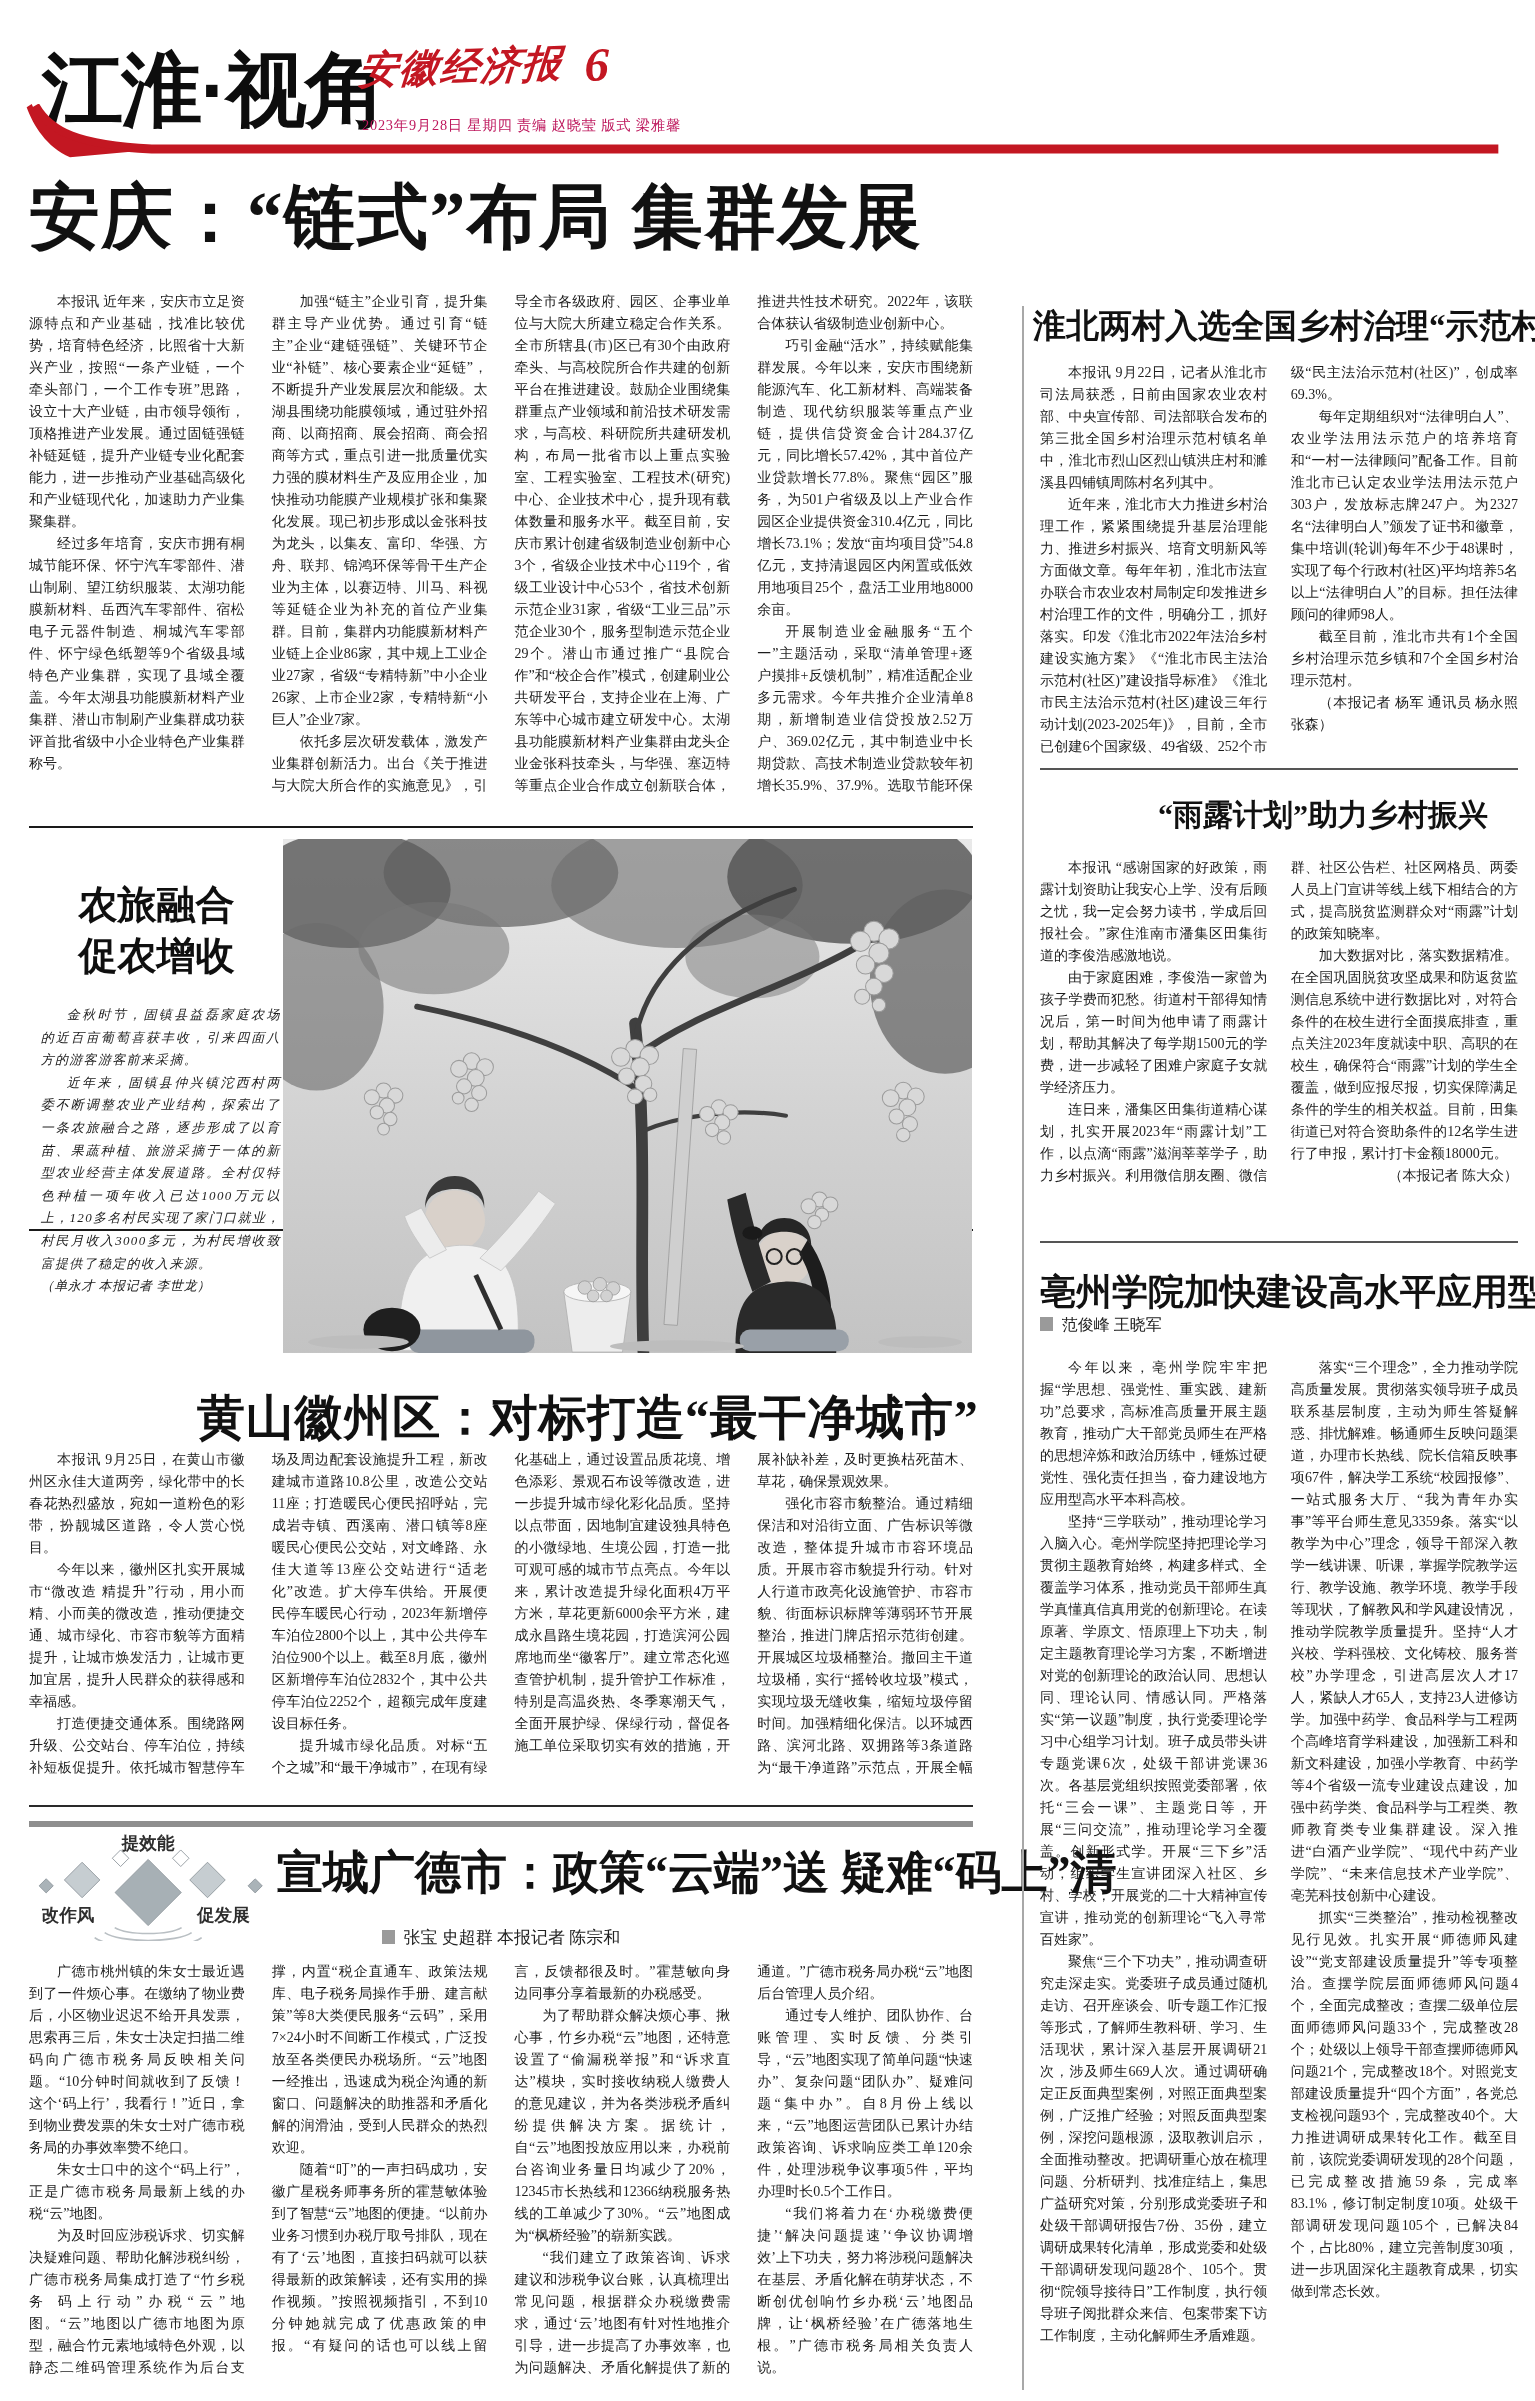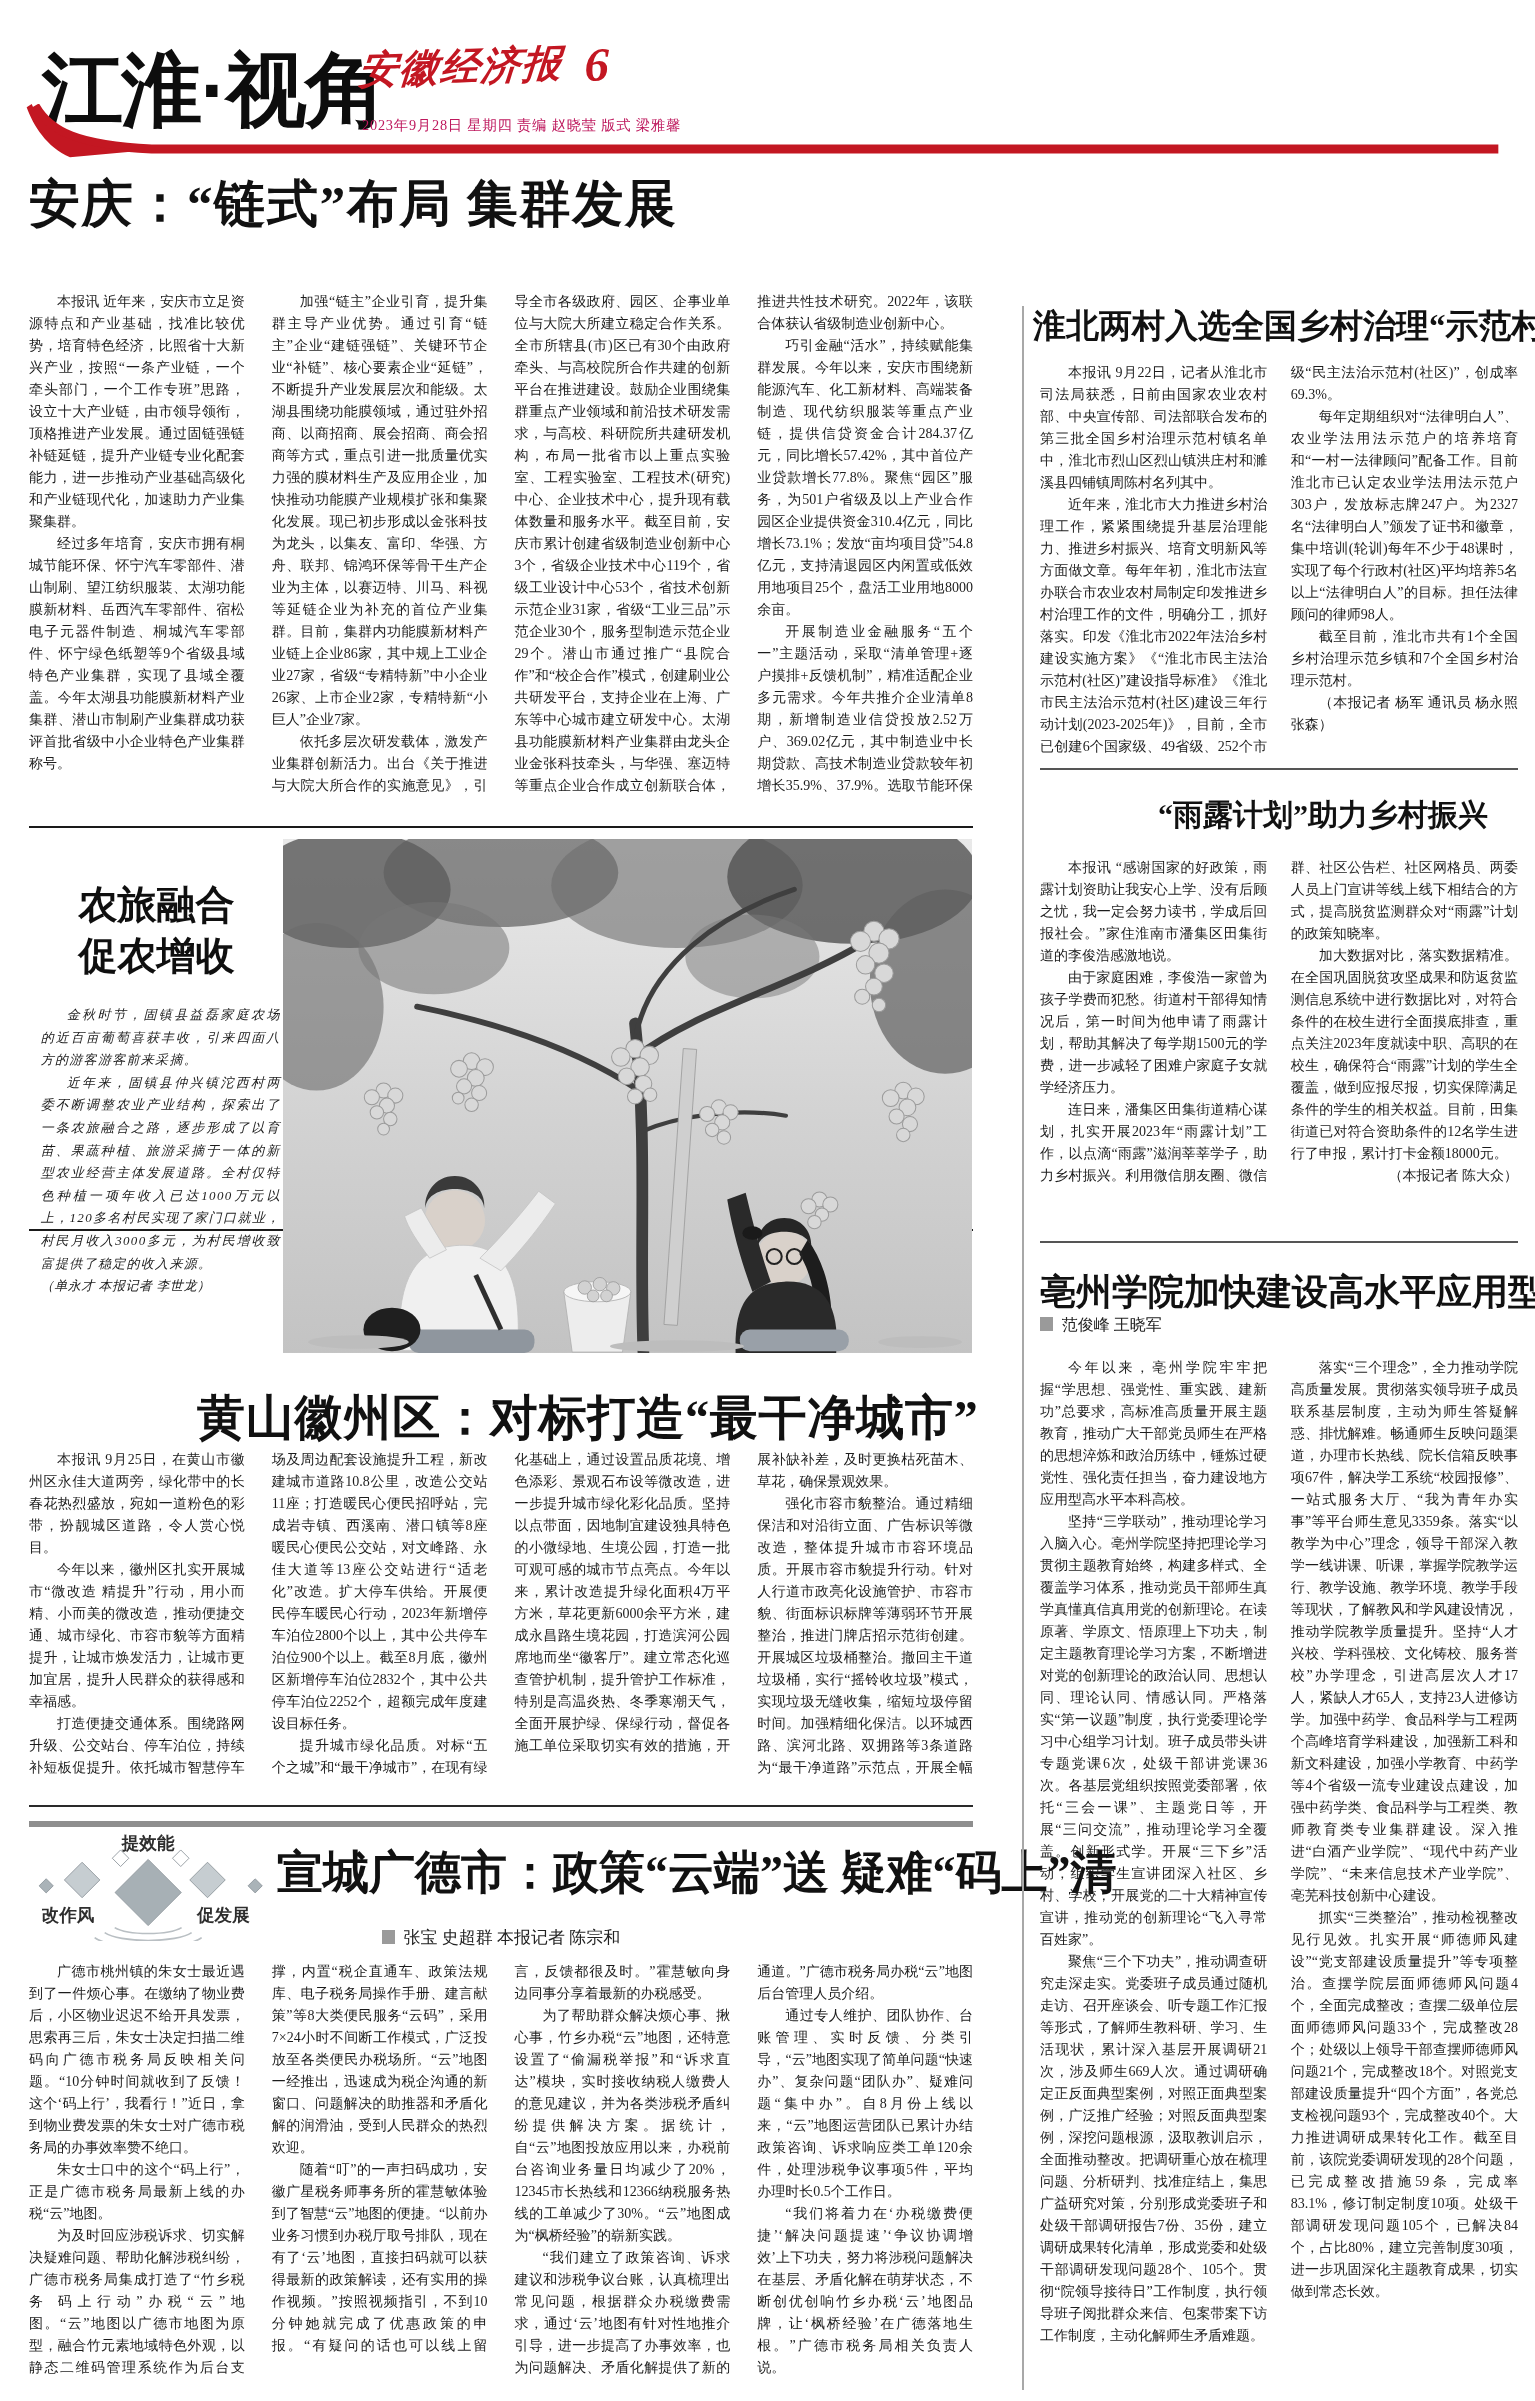--- a/index.html
+++ b/index.html
@@ -52,21 +52,21 @@
       <path d="M10,2 C28,34 62,50 150,54 L1766,54" fill="none" stroke="#c31722" stroke-width="11"></path>
       <path d="M6,0 C18,30 46,50 128,57 L52,64 C24,52 8,26 0,4 Z" fill="#c31722"></path>
     </svg>
   </div>
   <div class="logo-row">
     <div class="paper-logo">安徽经济报</div>
     <div class="page-no">6</div>
   </div>
   <div class="dateline">2023年9月28日 星期四 责编 赵晓莹 版式 梁雅馨</div>
 
-  <div class="headline" style="left:29px;top:170px;font-size:51px;letter-spacing:1.7px;">安庆：“链式”布局 集群发展</div>
+  <div class="headline" style="left:29px;top:170px;font-size:71px;letter-spacing:1.7px;">安庆：“链式”布局 集群发展</div>
   <div class="art cols-4" style="left:29px;top:291px;width:944px;height:518px;">
     <p>本报讯 近年来，安庆市立足资源特点和产业基础，找准比较优势，培育特色经济，比照省十大新兴产业，按照“一条产业链，一个牵头部门，一个工作专班”思路，设立十大产业链，由市领导领衔，顶格推进产业发展。通过固链强链补链延链，提升产业链专业化配套能力，进一步推动产业基础高级化和产业链现代化，加速助力产业集聚集群。</p>
     <p>经过多年培育，安庆市拥有桐城节能环保、怀宁汽车零部件、潜山制刷、望江纺织服装、太湖功能膜新材料、岳西汽车零部件、宿松电子元器件制造、桐城汽车零部件、怀宁绿色纸塑等9个省级县域特色产业集群，实现了县域全覆盖。今年太湖县功能膜新材料产业集群、潜山市制刷产业集群成功获评首批省级中小企业特色产业集群称号。</p>
     <p>加强“链主”企业引育，提升集群主导产业优势。通过引育“链主”企业“建链强链”、关键环节企业“补链”、核心要素企业“延链”，不断提升产业发展层次和能级。太湖县围绕功能膜领域，通过驻外招商、以商招商、展会招商、商会招商等方式，重点引进一批质量优实力强的膜材料生产及应用企业，加快推动功能膜产业规模扩张和集聚化发展。现已初步形成以金张科技为龙头，以集友、富印、华强、方舟、联邦、锦鸿环保等骨干生产企业为主体，以赛迈特、川马、科视等延链企业为补充的首位产业集群。目前，集群内功能膜新材料产业链上企业86家，其中规上工业企业27家，省级“专精特新”中小企业26家、上市企业2家，专精特新“小巨人”企业7家。</p>
     <p>依托多层次研发载体，激发产业集群创新活力。出台《关于推进与大院大所合作的实施意见》，引导全市各级政府、园区、企事业单位与大院大所建立稳定合作关系。全市所辖县(市)区已有30个由政府牵头、与高校院所合作共建的创新平台在推进建设。鼓励企业围绕集群重点产业领域和前沿技术研发需求，与高校、科研院所共建研发机构，布局一批省市以上重点实验室、工程实验室、工程技术(研究)中心、企业技术中心，提升现有载体数量和服务水平。截至目前，安庆市累计创建省级制造业创新中心3个，省级企业技术中心119个，省级工业设计中心53个，省技术创新示范企业31家，省级“工业三品”示范企业30个，服务型制造示范企业29个。潜山市通过推广“县院合作”和“校企合作”模式，创建刷业公共研发平台，支持企业在上海、广东等中心城市建立研发中心。太湖县功能膜新材料产业集群由龙头企业金张科技牵头，与华强、塞迈特等重点企业合作成立创新联合体，推进共性技术研究。2022年，该联合体获认省级制造业创新中心。</p>
     <p>巧引金融“活水”，持续赋能集群发展。今年以来，安庆市围绕新能源汽车、化工新材料、高端装备制造、现代纺织服装等重点产业链，提供信贷资金合计284.37亿元，同比增长57.42%，其中首位产业贷款增长77.8%。聚焦“园区”服务，为501户省级及以上产业合作园区企业提供资金310.4亿元，同比增长73.1%；发放“亩均项目贷”54.8亿元，支持清退园区内闲置或低效用地项目25个，盘活工业用地8000余亩。</p>
     <p>开展制造业金融服务“五个一”主题活动，采取“清单管理+逐户摸排+反馈机制”，精准适配企业多元需求。今年共推介企业清单8期，新增制造业信贷投放2.52万户、369.02亿元，其中制造业中长期贷款、高技术制造业贷款较年初增长35.9%、37.9%。选取节能环保产业试点整链授信。对“白名单”内企业累放贷款20.74亿元，较试点前增长108%，融资覆盖率提升35个百分点、至73.4%。</p>
     <p class="byline-r">（汪雅君 本报记者 秦国根）</p>
   </div>
 

